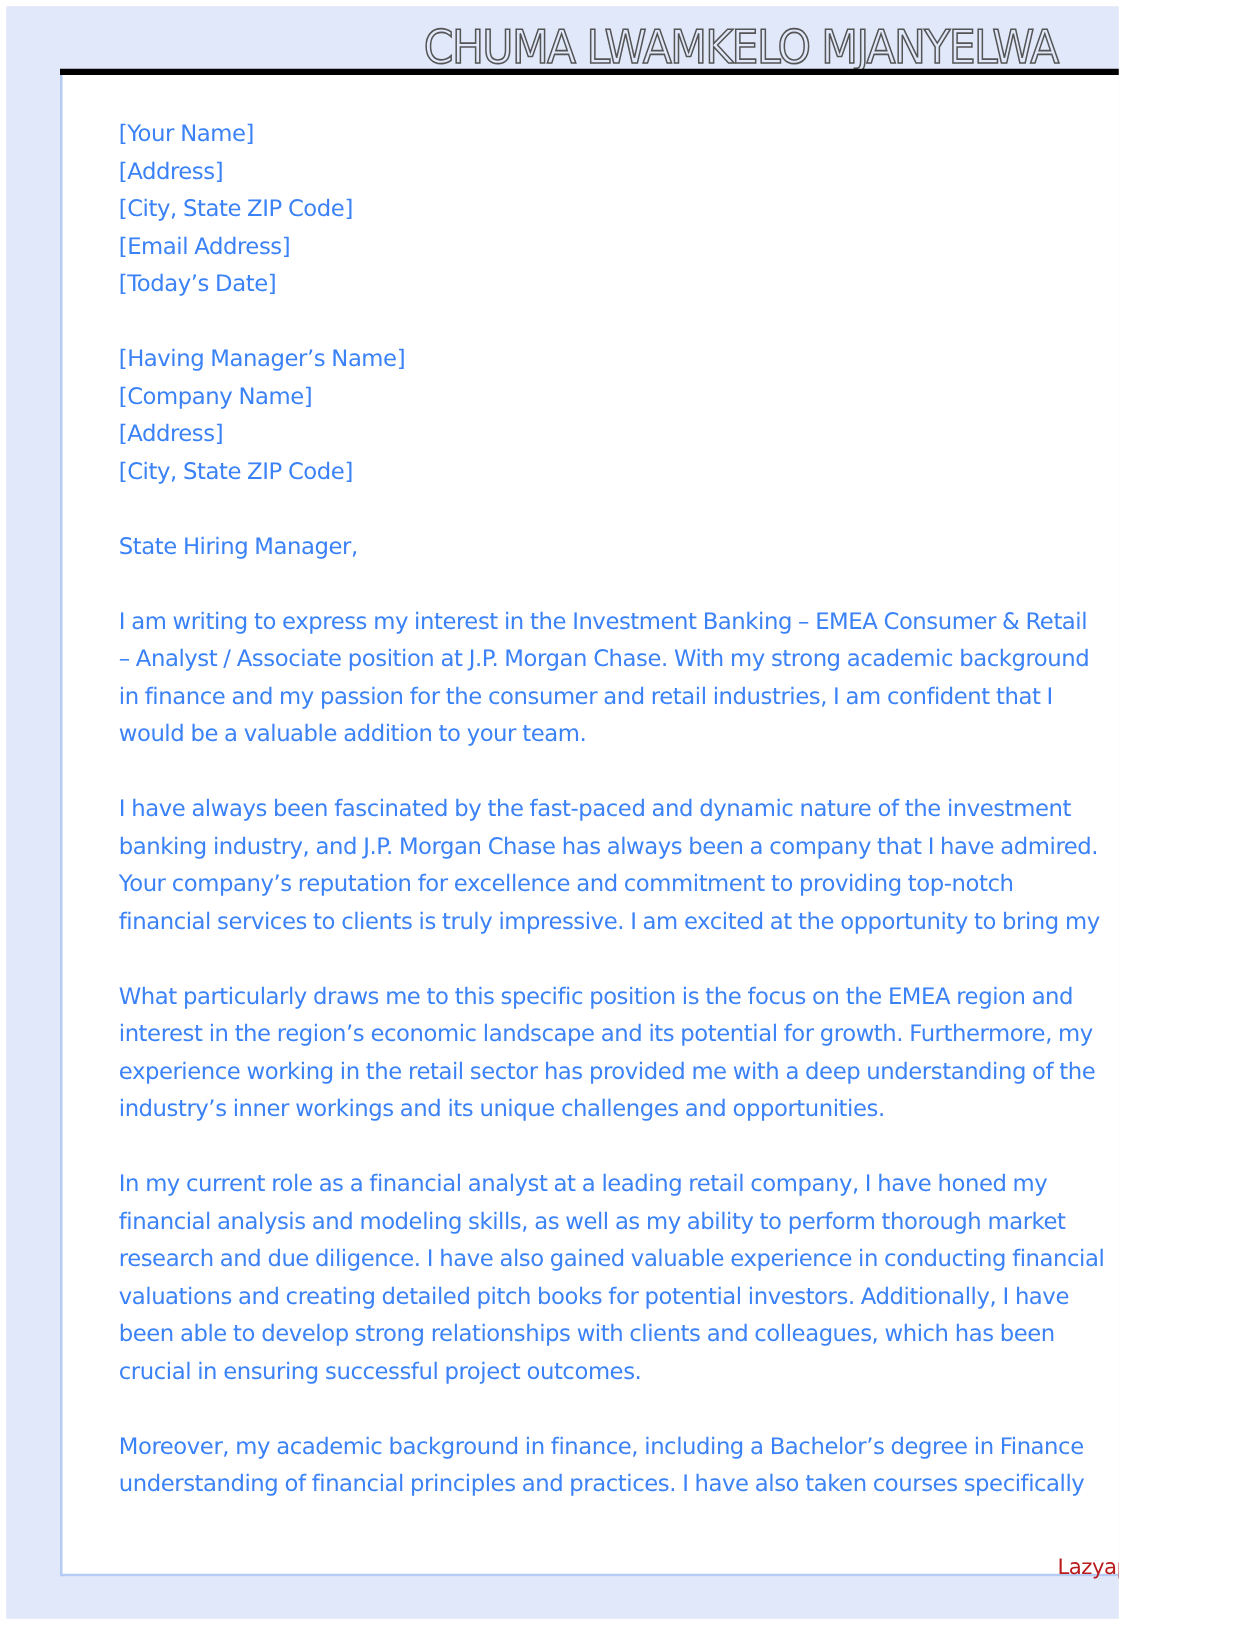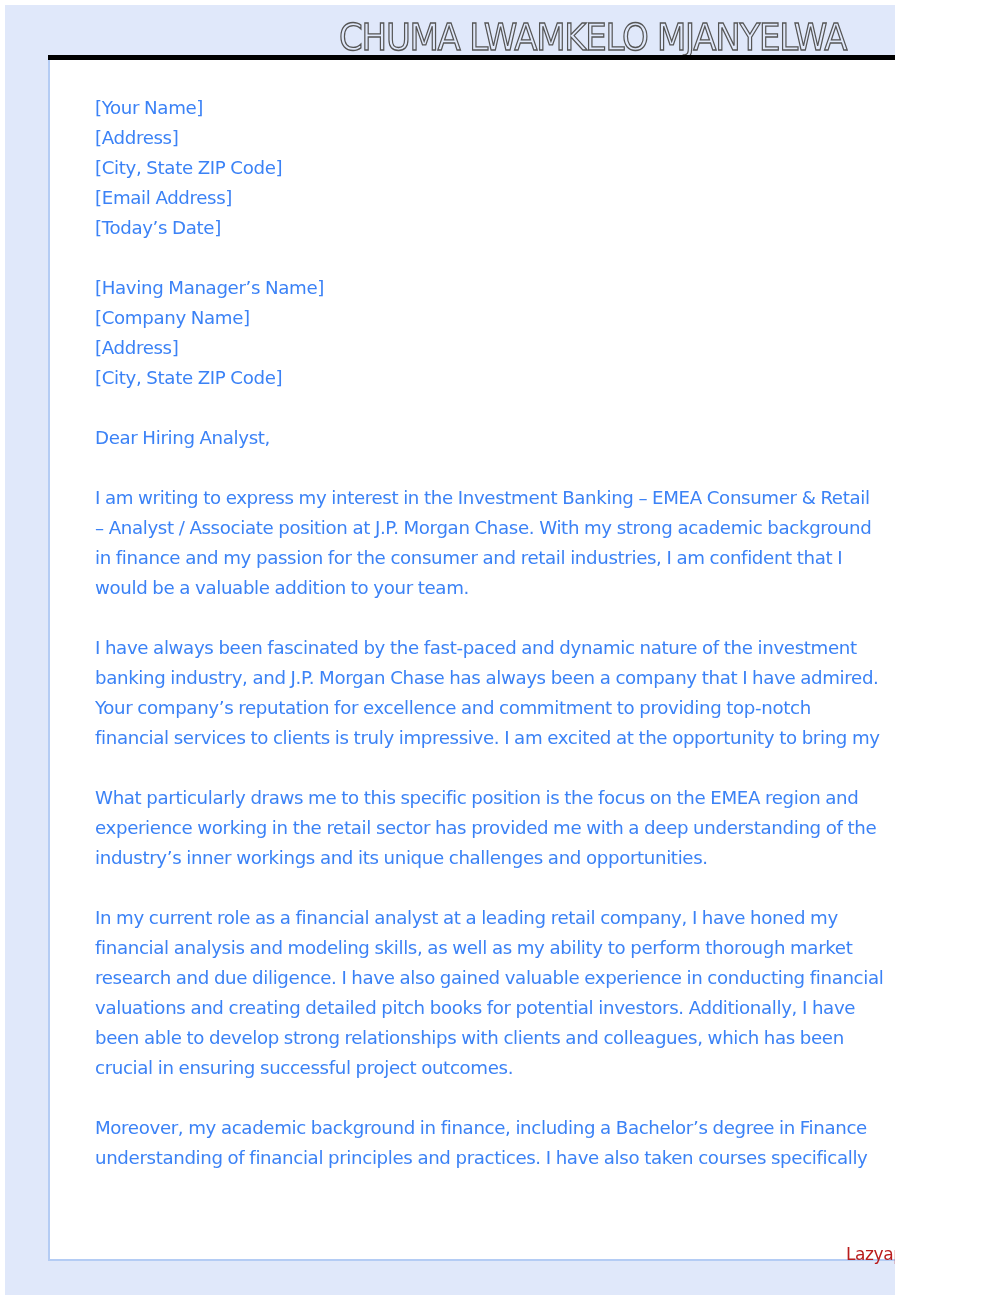--- a/index.html
+++ b/index.html
@@ -110,41 +110,42 @@
     <span class="line">[Today’s Date]</span>
   </div>
   <span class="gap"></span>
   <div>
     <span class="line">[Having Manager’s Name]</span>
     <span class="line">[Company Name]</span>
     <span class="line">[Address]</span>
     <span class="line">[City, State ZIP Code]</span>
   </div>
   <span class="gap"></span>
-  <span class="line">Dear Hiring Analyst,</span>
+  <span class="line">State Hiring Manager,</span>
   <span class="gap"></span>
 
   <p>
     <span class="line">I am writing to express my interest in the Investment Banking – EMEA Consumer &amp; Retail</span>
     <span class="line">– Analyst / Associate position at J.P. Morgan Chase. With my strong academic background</span>
     <span class="line">in finance and my passion for the consumer and retail industries, I am confident that I</span>
     <span class="line">would be a valuable addition to your team.</span>
   </p>
   <span class="gap"></span>
 
   <p>
     <span class="line">I have always been fascinated by the fast-paced and dynamic nature of the investment</span>
     <span class="line">banking industry, and J.P. Morgan Chase has always been a company that I have admired.</span>
     <span class="line">Your company’s reputation for excellence and commitment to providing top-notch</span>
     <span class="line">financial services to clients is truly impressive. I am excited at the opportunity to bring my</span>
   </p>
   <span class="gap"></span>
 
   <p>
     <span class="line">What particularly draws me to this specific position is the focus on the EMEA region and</span>
+    <span class="line">interest in the region’s economic landscape and its potential for growth. Furthermore, my</span>
     <span class="line">experience working in the retail sector has provided me with a deep understanding of the</span>
     <span class="line">industry’s inner workings and its unique challenges and opportunities.</span>
   </p>
   <span class="gap"></span>
 
   <p>
     <span class="line">In my current role as a financial analyst at a leading retail company, I have honed my</span>
     <span class="line">financial analysis and modeling skills, as well as my ability to perform thorough market</span>
     <span class="line">research and due diligence. I have also gained valuable experience in conducting financial</span>
     <span class="line">valuations and creating detailed pitch books for potential investors. Additionally, I have</span>

